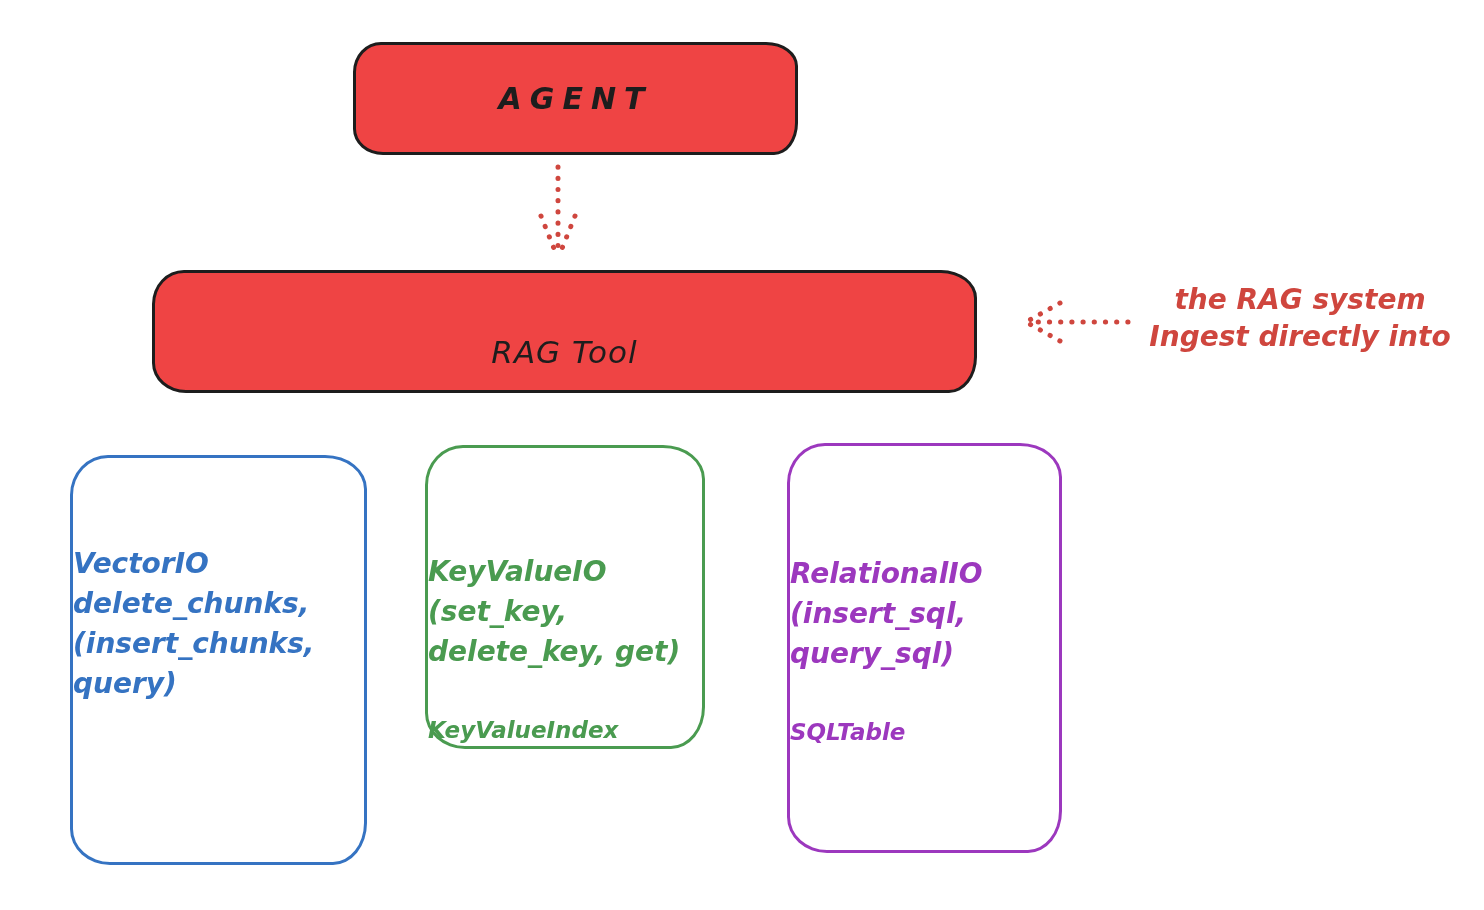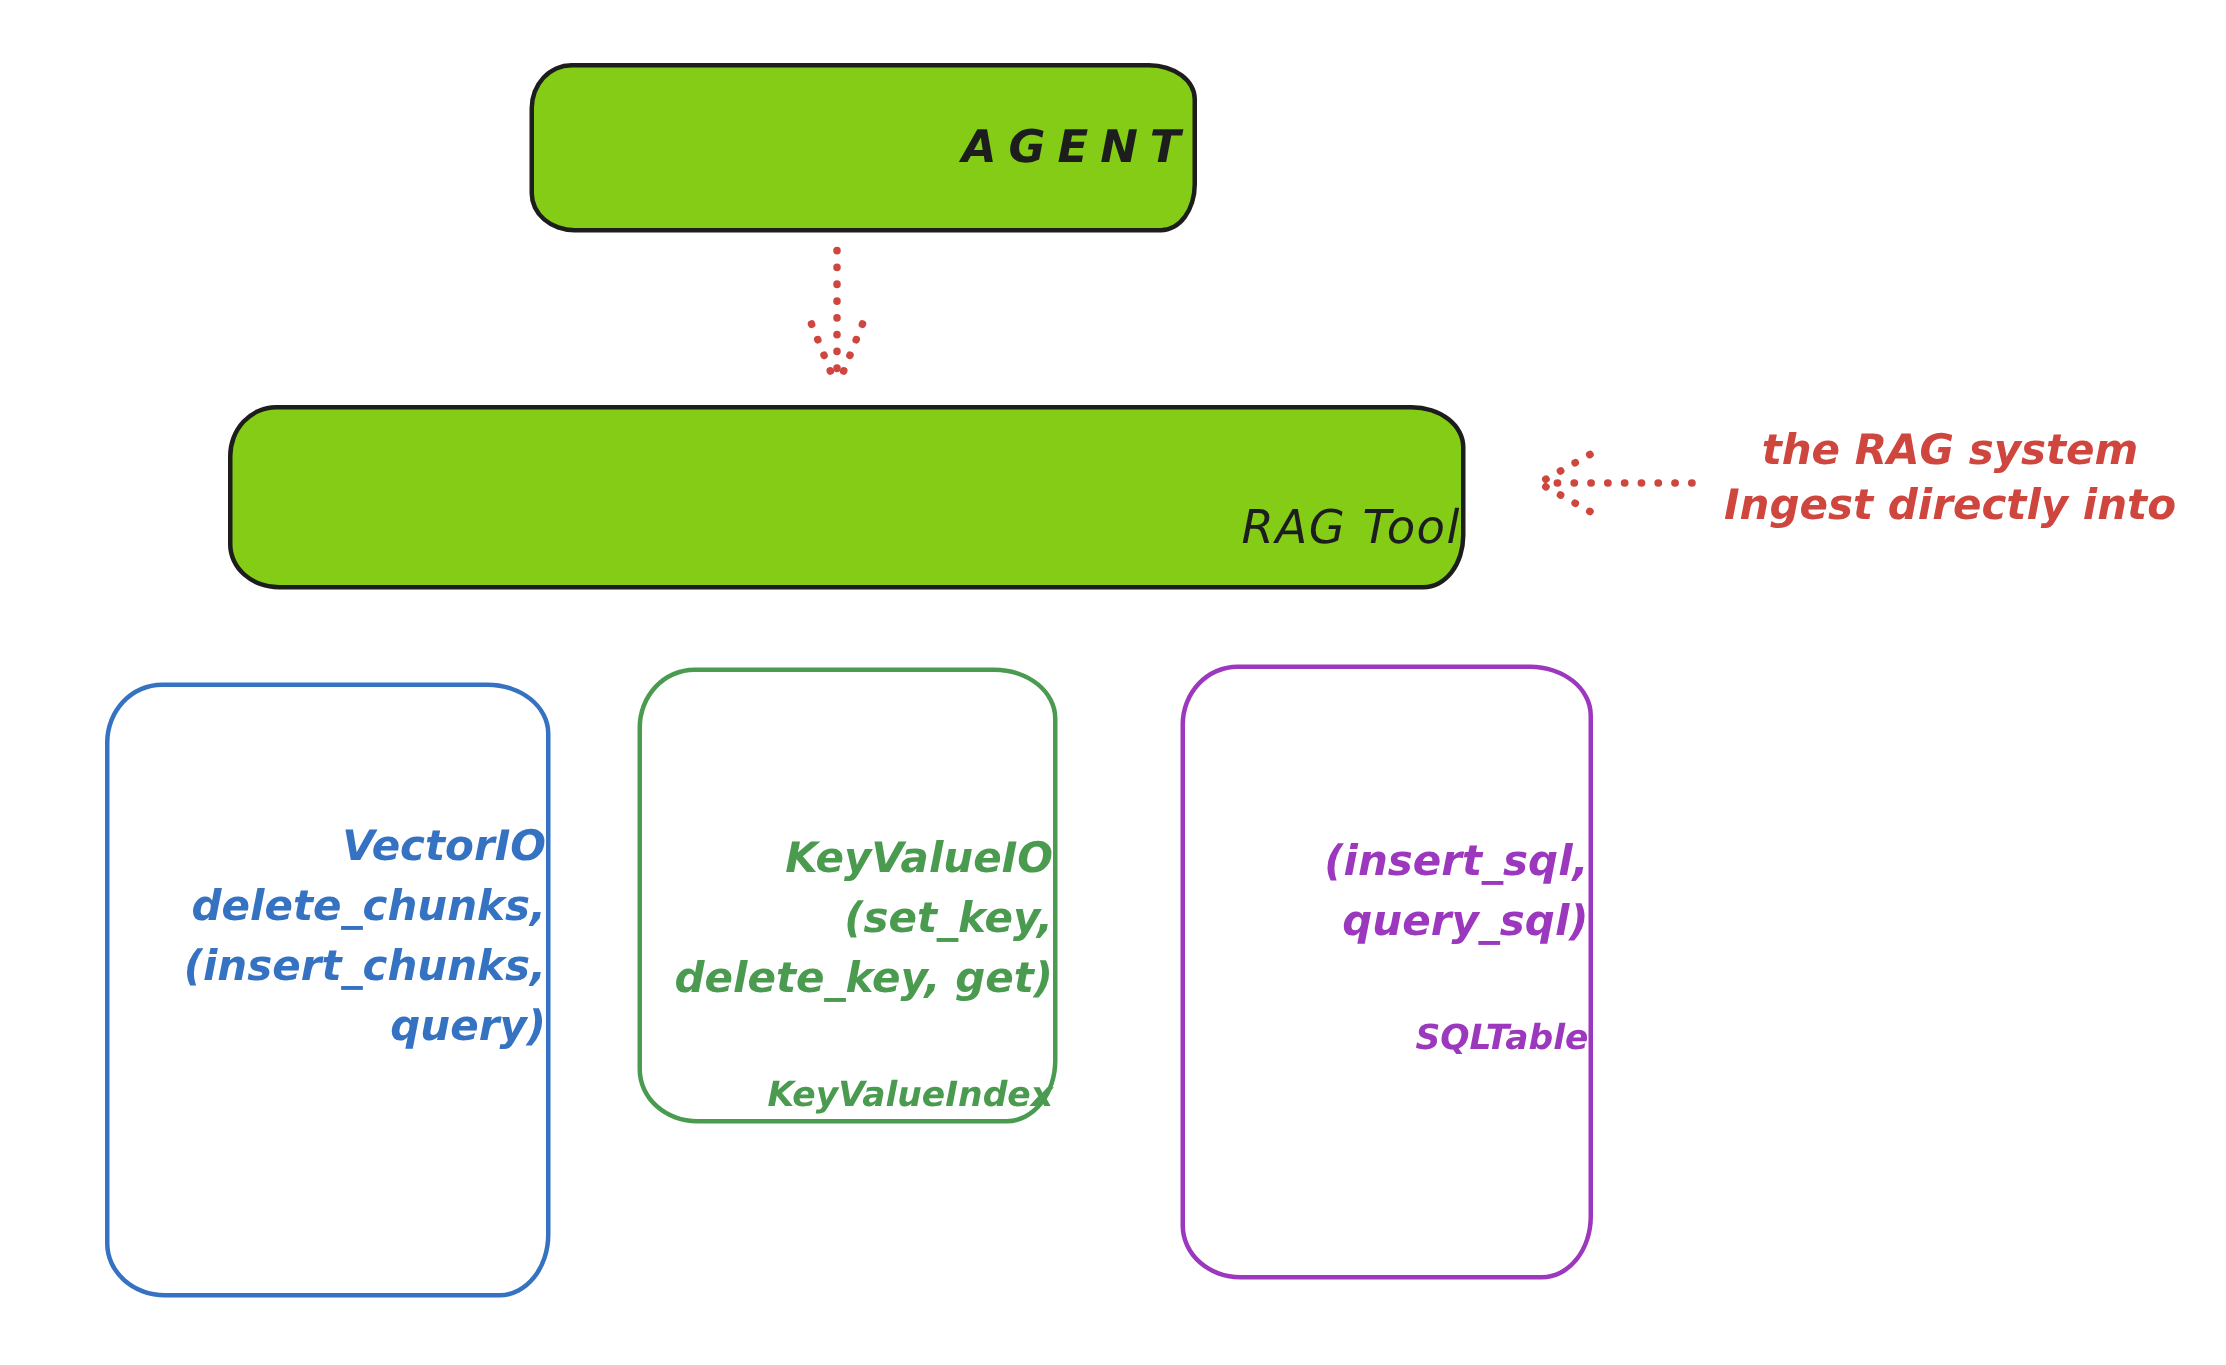--- a/index.html
+++ b/index.html
@@ -12,24 +12,24 @@
     width: 1484px;
     height: 910px;
     background: #ffffff;
     overflow: hidden;
     font-family: "DejaVu Sans", sans-serif;
   }
   
   .node {
     position: absolute;
     border: 3px solid #1d1d1d;
-    background: #84cc16;
+    background: #ef4444;
     display: flex;
     align-items: center;
-    justify-content: flex-end;
+    justify-content: center;
     box-sizing: border-box;
   }
   .agent-node {
     left: 353px; top: 42px;
     width: 445px; height: 113px;
     border-radius: 28px 32px 24px 30px / 30px 24px 32px 26px;
   }
   .agent-label {
     font-size: 30px;
     font-weight: bold;
@@ -70,21 +70,21 @@
     font-weight: bold;
     font-style: italic;
     line-height: 37px;
   }
   
   .store {
     position: absolute;
     border: 3px solid;
     background: #ffffff;
     box-sizing: border-box;
-    text-align: right;
+    text-align: left;
     font-style: italic;
     border-radius: 38px 42px 34px 40px / 40px 34px 42px 36px;
   }
   .store-vector     { left: 70px;  top: 455px; width: 297px; height: 410px; padding-top: 86px; }
   .store-keyvalue   { left: 425px; top: 445px; width: 280px; height: 304px; padding-top: 104px; }
   .store-relational { left: 787px; top: 443px; width: 275px; height: 410px; padding-top: 108px; }
   .io-line {
     font-size: 28px;
     font-weight: bold;
     line-height: 40px;
@@ -141,19 +141,20 @@
     <div>
       <div class="io-line">KeyValueIO</div>
       <div class="io-line">(set_key,</div>
       <div class="io-line">delete_key, get)</div>
     </div>
     <div class="index-label">KeyValueIndex</div>
   </div>
 
   <div class="store store-relational" style="border-color: rgb(156, 56, 190); color: rgb(156, 56, 190);">
     <div>
+      <div class="io-line">RelationalIO</div>
       <div class="io-line">(insert_sql,</div>
       <div class="io-line">query_sql)</div>
     </div>
     <div class="index-label">SQLTable</div>
   </div>
 
 </div>
 
 </body></html>

